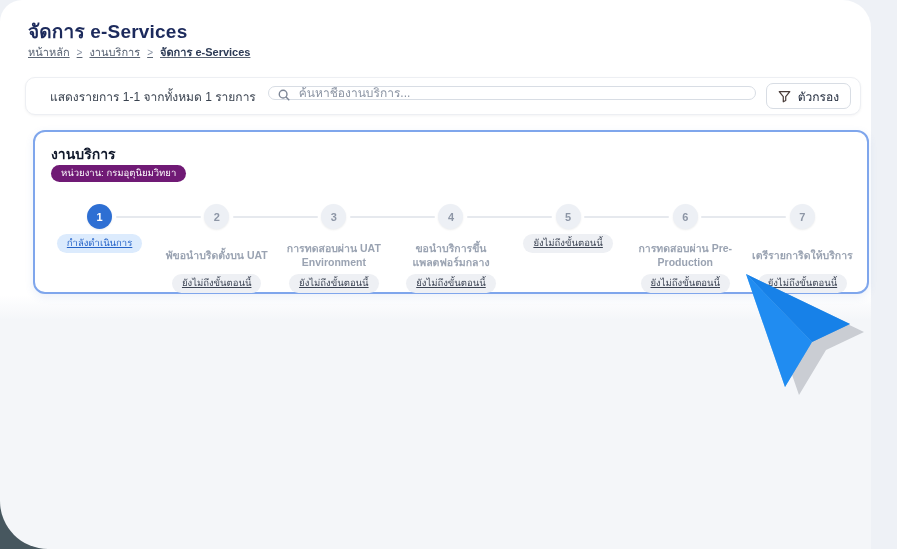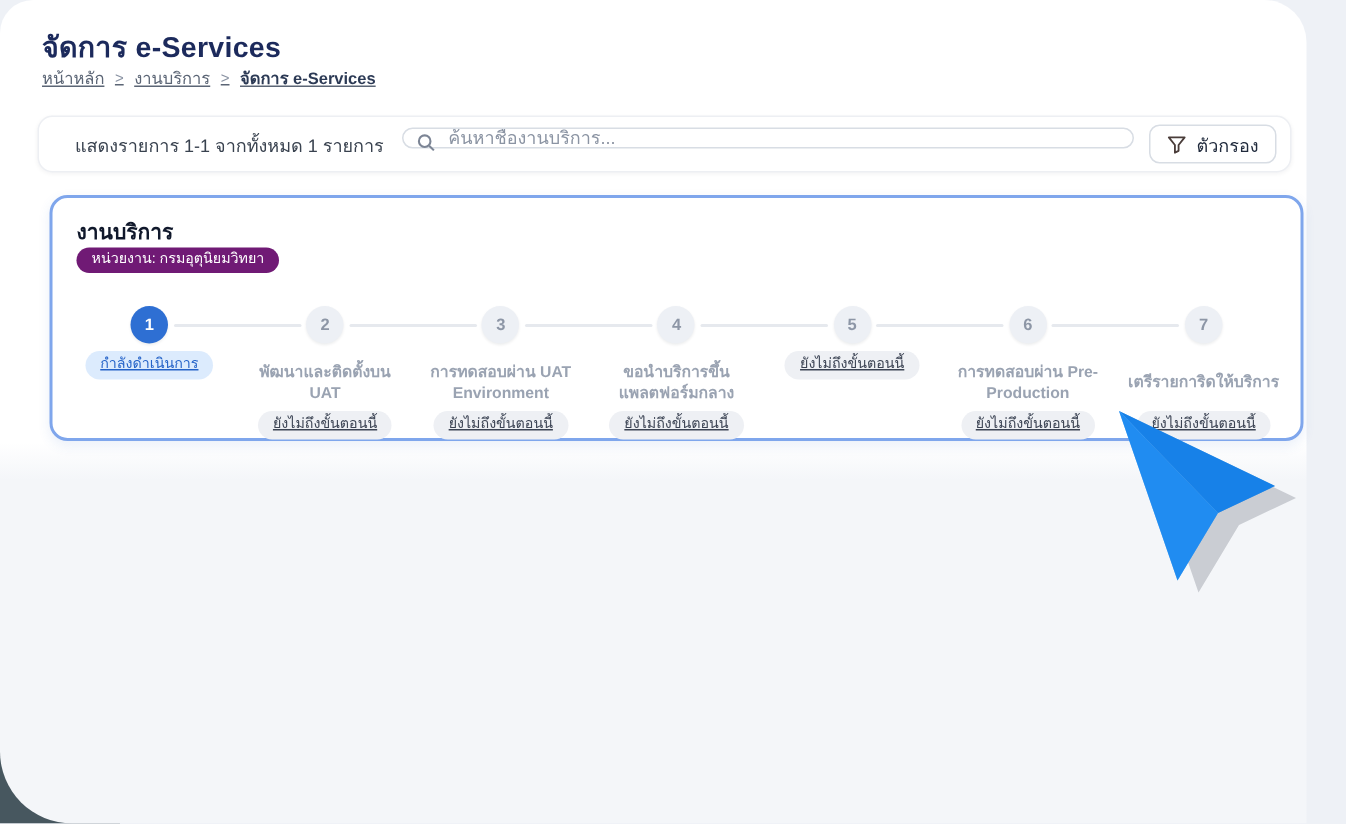--- a/index.html
+++ b/index.html
@@ -160,21 +160,21 @@
     <div class="step-circle">
       <span>1</span>
     </div>
     <span class="step-status">กำลังดำเนินการ</span>
   </div>
 
   <div class="step pending">
     <div class="step-circle">
       <span>2</span>
     </div>
-    <div class="step-label">พัฒนาและติดตั้งบน UAT</div>
+    <div class="step-label">พัขอนำบริดตั้งบน UAT</div>
     <span class="step-status">ยังไม่ถึงขั้นตอนนี้</span>
   </div>
 
   <div class="step pending">
     <div class="step-circle">
       <span>3</span>
     </div>
     <div class="step-label">การทดสอบผ่าน UAT Environment</div>
     <span class="step-status">ยังไม่ถึงขั้นตอนนี้</span>
   </div>

